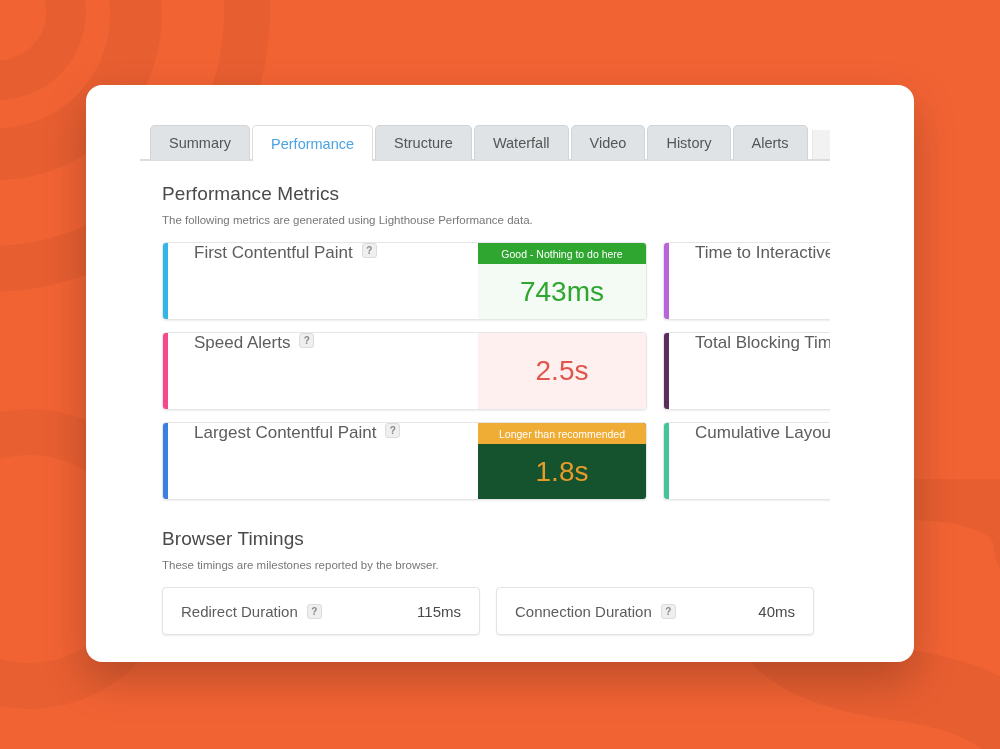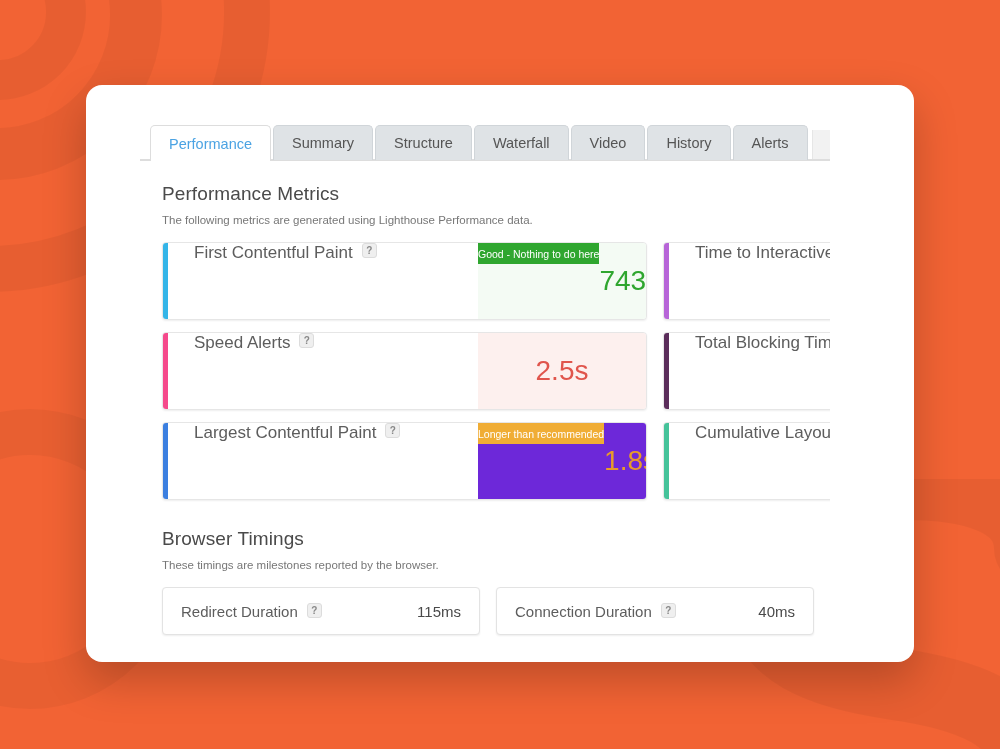--- a/index.html
+++ b/index.html
@@ -197,21 +197,21 @@
     border-radius: 3px;
     margin-left: 9px;
     cursor: pointer;
     font-weight: bold;
   }
 
   .metric-value-box {
     width: 168px;
     flex: 0 0 168px;
     display: flex;
-    flex-direction: row;
+    flex-direction: column;
   }
   .metric-status {
     height: 21px;
     display: flex;
     align-items: center;
     justify-content: center;
     font-size: 10.5px;
     color: #ffffff;
     white-space: nowrap;
   }
@@ -242,20 +242,21 @@
     box-shadow: 0 1px 2px rgba(0,0,0,0.07);
     display: flex;
     align-items: center;
     justify-content: space-between;
     padding: 0 18px;
   }
   .timing-label {
     font-size: 15px;
     color: #5d5d5d;
     display: flex;
+    align-items: center;
     white-space: nowrap;
   }
   .timing-value {
     font-size: 15px;
     color: #4a4a4a;
     white-space: nowrap;
   }
 </style>
 </head>
 <body style="background: rgb(242, 99, 52);">
@@ -272,25 +273,25 @@
     </svg>
   </div>
 </div>
 
 <div id="app-window">
 
   <div id="viewport">
     <div id="page">
 
       <div id="tabbar">
+        <div class="tab">
+          <span>Summary</span>
+        </div>
         <div class="tab active">
           <span>Performance</span>
-        </div>
-        <div class="tab">
-          <span>Summary</span>
         </div>
         <div class="tab">
           <span>Structure</span>
         </div>
         <div class="tab">
           <span>Waterfall</span>
         </div>
         <div class="tab">
           <span>Video</span>
         </div>
@@ -350,21 +351,21 @@
             </div>
 
           </div>
 
           <div class="metric-card">
             <div class="metric-accent" style="background: rgb(59, 127, 224);"></div>
             <div class="metric-label">
               <span>Largest Contentful Paint</span>
               <span class="help-icon">?</span>
             </div>
-            <div class="metric-value-box" style="background: #6d28d9; margin-left: 28px;">
+            <div class="metric-value-box" style="background: #14532d; margin-left: 28px;">
               <div class="metric-status" style="background: rgb(240, 173, 53);">Longer than recommended</div>
               <div class="metric-value" style="color: rgb(231, 155, 42);">1.8s</div>
             </div>
           </div>
 
           <div class="metric-card">
             <div class="metric-accent" style="background: rgb(69, 195, 154);"></div>
             <div class="metric-label">
               <span>Cumulative Layout Shift</span>
 

